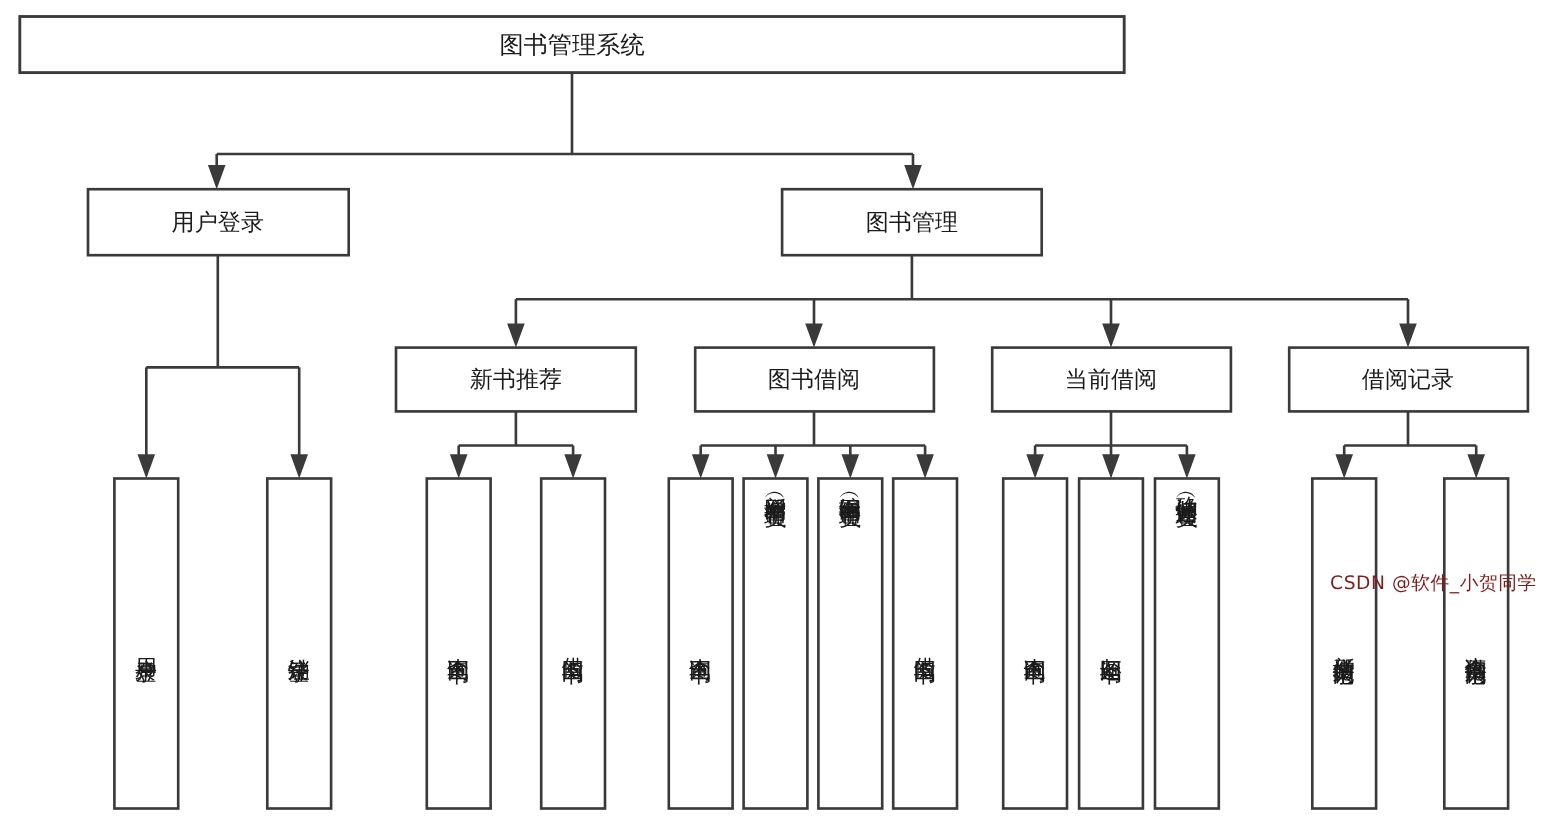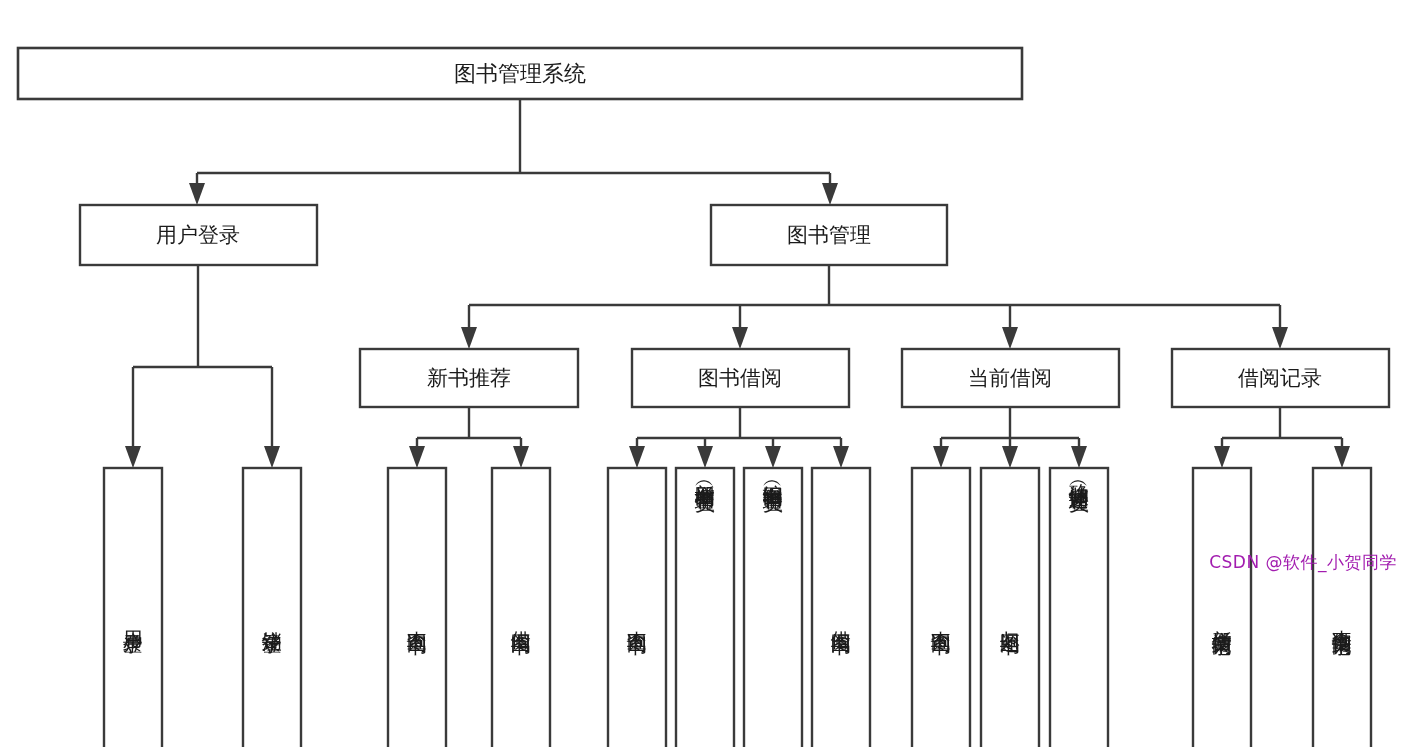--- a/index.html
+++ b/index.html
@@ -12,21 +12,20 @@
     width: 1405px;
     height: 747px;
     font-family: "DejaVu Sans", "Liberation Sans", sans-serif;
     overflow: hidden;
     position: relative;
   }
   #diagram-root {
     position: relative;
     width: 1405px;
     height: 547px;
-    margin-top: 33px;
   }
   svg.diagram-canvas {
     display: block;
     width: 1405px;
     height: 747px;
   }
   .node-box {
     fill: #ffffff;
     stroke: #3a3a3a;
     stroke-width: 2.4;
@@ -72,21 +71,21 @@
     letter-spacing: 1.5px;
     color: #1b1b1b;
     white-space: nowrap;
   }
   .watermark {
     position: absolute;
     right: 8px;
     bottom: 6px;
     font-family: "DejaVu Sans", "Liberation Sans", sans-serif;
     font-size: 17px;
-    color: #a21caf;
+    color: #7f1d1d;
     letter-spacing: 0.5px;
     white-space: nowrap;
     text-align: right;
   }
 </style>
 </head>
 <body>
 
 <div id="diagram-root">
 

